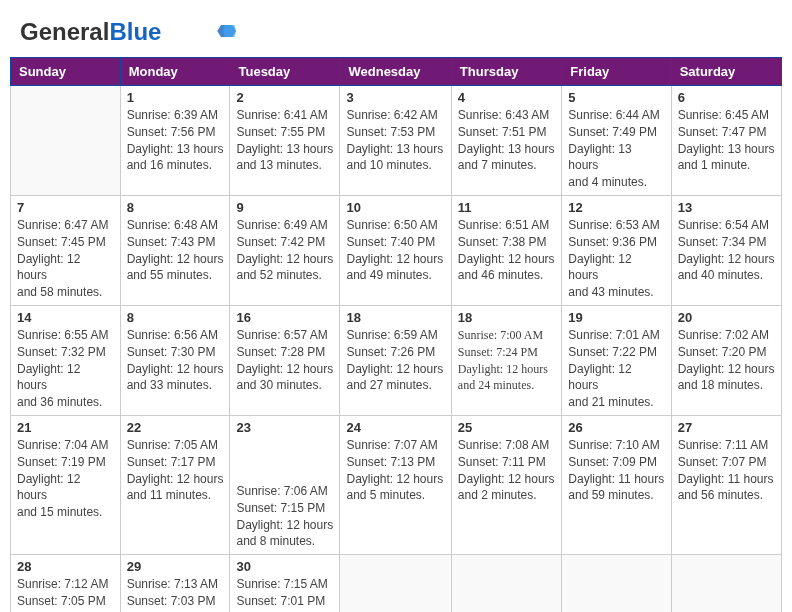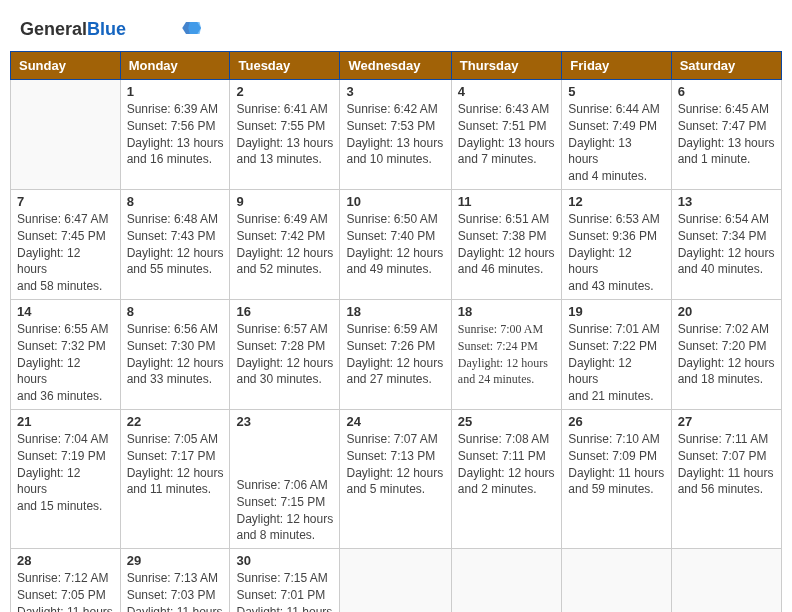--- a/index.html
+++ b/index.html
@@ -15,21 +15,21 @@
       justify-content: space-between;
       align-items: flex-start;
       padding: 10px 10px 5px 10px;
     }
     .logo {
       display: flex;
       flex-direction: column;
       align-items: flex-start;
     }
     .logo-text {
-      font-size: 18px;
+      font-size: 24px;
       font-weight: bold;
       color: #333;
       line-height: 1;
     }
     .logo-text span.blue { color: #1565C0; }
     .logo-icon {
       width: 30px;
       height: 18px;
       margin-left: 45px;
       margin-top: -2px;
@@ -46,21 +46,21 @@
       font-size: 16px;
       color: #555;
       margin-top: 2px;
     }
     .calendar {
       width: 100%;
       border-collapse: collapse;
       margin-top: 8px;
     }
     .calendar th {
-      background-color: #a16207;
+      background-color: #701a75;
       color: #fff;
       text-align: left;
       padding: 6px 8px;
       font-size: 13px;
       font-weight: bold;
       border: 1px solid #0d47a1;
     }
     .calendar td {
       border: 1px solid #ccc;
       vertical-align: top;

